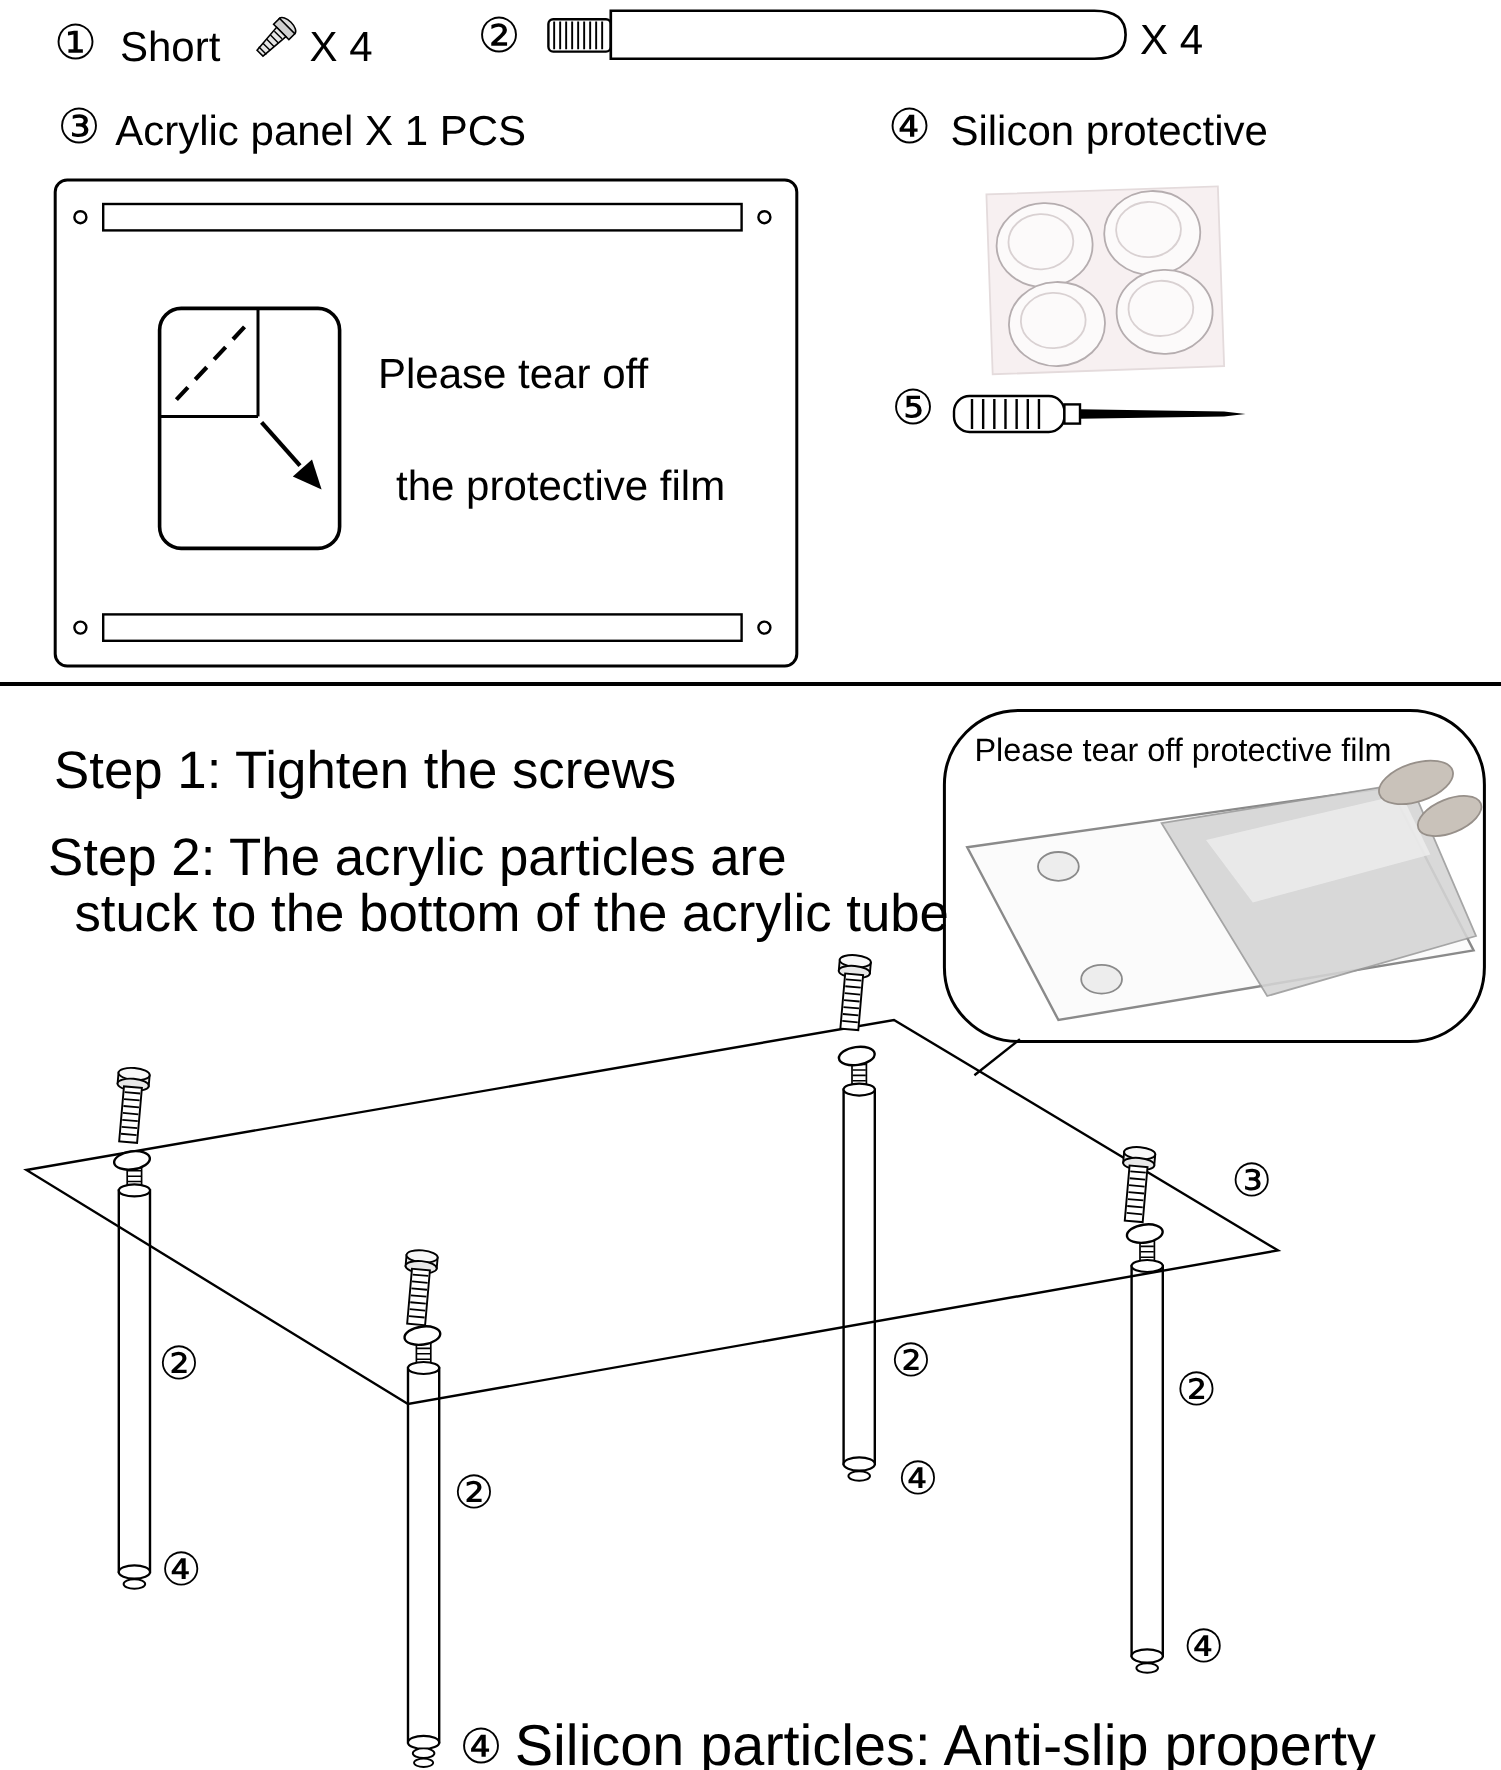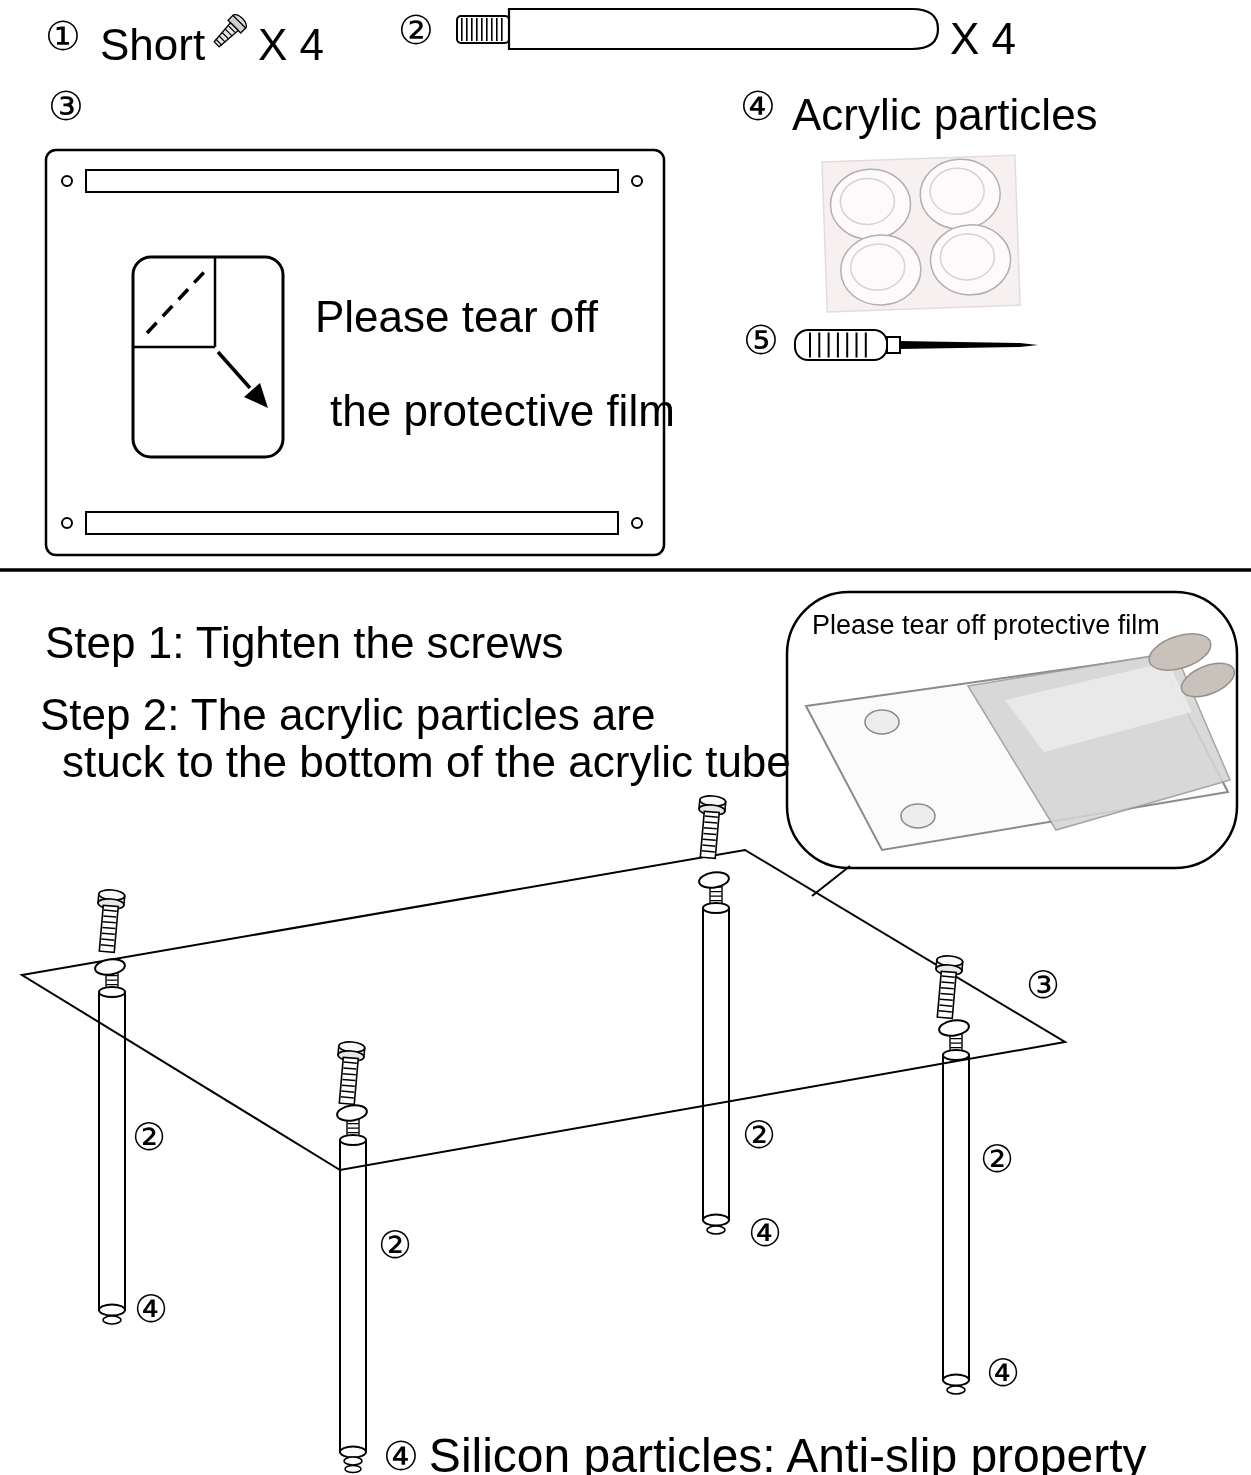--- a/index.html
+++ b/index.html
@@ -1,21 +1,21 @@
 <!DOCTYPE html>
 <html><head>
 <meta charset="utf-8">
 <style>
   html,body{margin:0;padding:0;background:#fff;}
   .page{
     position:relative;width:1251px;height:1475px;background:#fff;overflow:hidden;
     font-family:"Liberation Sans","DejaVu Sans",sans-serif;color:#000;
   }
   .art{position:absolute;left:0;top:0;z-index:0;}
-  .t{position:absolute;white-space:nowrap;font-size:44px;line-height:1.15;z-index:2;}
+  .t{position:absolute;white-space:nowrap;font-size:35px;line-height:1.15;z-index:2;}
   .num{font-size:40px;line-height:1;}
   .step{font-size:44px;}
   .small{font-size:27px;}
   .lbl{font-size:38px;line-height:1;}
   .footer-line{position:absolute;left:383px;top:1428px;display:flex;align-items:center;gap:10px;z-index:2;}
   .footer-line .num{font-size:40px;}
   .footer-line .txt{font-size:48px;}
 </style>
 </head>
 <body>
@@ -157,22 +157,23 @@
     </g>
   </svg>
 
   <span class="t num" style="left:45px;top:16px">①</span>
   <span class="t" style="left:100px;top:20px">Short</span>
   <span class="t" style="left:258px;top:20px">X 4</span>
   <span class="t num" style="left:398px;top:10px">②</span>
   <span class="t" style="left:950px;top:14px">X  4</span>
 
   <span class="t num" style="left:48px;top:86px">③</span>
+  <span class="t" style="left:96px;top:90px">Acrylic panel X 1 PCS</span>
   <span class="t num" style="left:740px;top:86px">④</span>
-  <span class="t" style="left:792px;top:90px">Acrylic particles</span>
+  <span class="t" style="left:792px;top:90px">Silicon protective</span>
 
   <span class="t" style="left:315px;top:292px">Please tear off</span>
   <span class="t" style="left:330px;top:386px">the protective film</span>
 
   <span class="t num" style="left:743px;top:320px">⑤</span>
 
   <span class="t step" style="left:45px;top:618px">Step 1: Tighten the screws</span>
   <span class="t step" style="left:40px;top:690px">Step 2: The acrylic particles are</span>
   <span class="t small" style="left:812px;top:610px">Please tear off protective film</span>
 

